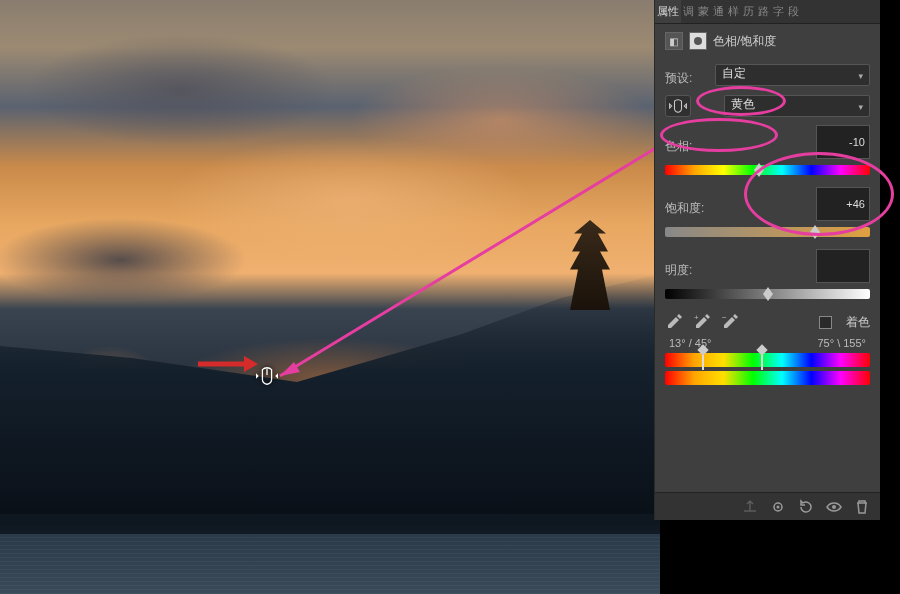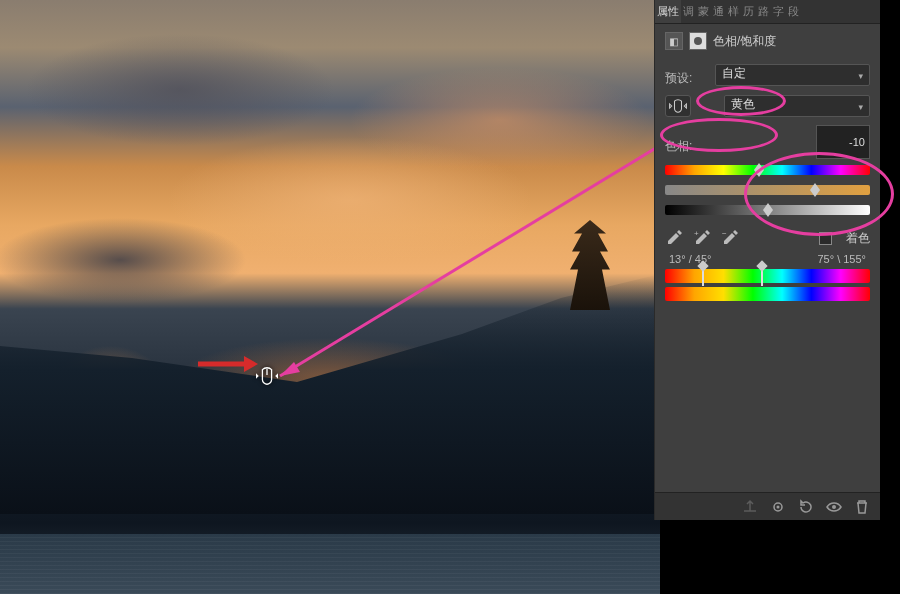--- a/index.html
+++ b/index.html
@@ -200,26 +200,36 @@
     <span class="label">色相:</span>
     <div style="flex:1"></div>
     <input class="value-box" value="-10" style="">
   </div>
   <div class="slider-wrap">
     <div class="slider-track s-hue">
       <div class="slider-thumb" style="left:46%"></div>
     </div>
   </div>
 
+  <div class="row">
+    <span class="label">饱和度:</span>
+    <div style="flex:1"></div>
+    <input class="value-box" value="+46" style="">
+  </div>
   <div class="slider-wrap">
     <div class="slider-track s-sat">
       <div class="slider-thumb" style="left:73%"></div>
     </div>
   </div>
 
+  <div class="row">
+    <span class="label">明度:</span>
+    <div style="flex:1"></div>
+    <input class="value-box" value="" style="">
+  </div>
   <div class="slider-wrap">
     <div class="slider-track s-light">
       <div class="slider-thumb" style="left:50%"></div>
     </div>
   </div>
 
   <div class="eyedroppers">
     <svg class="eyedrop" viewBox="0 0 18 18">
         <path d="M14 1l3 3-2 2-3-3zM11 4L3 12v3h3l8-8z" fill="#bbb"></path>
       </svg>

